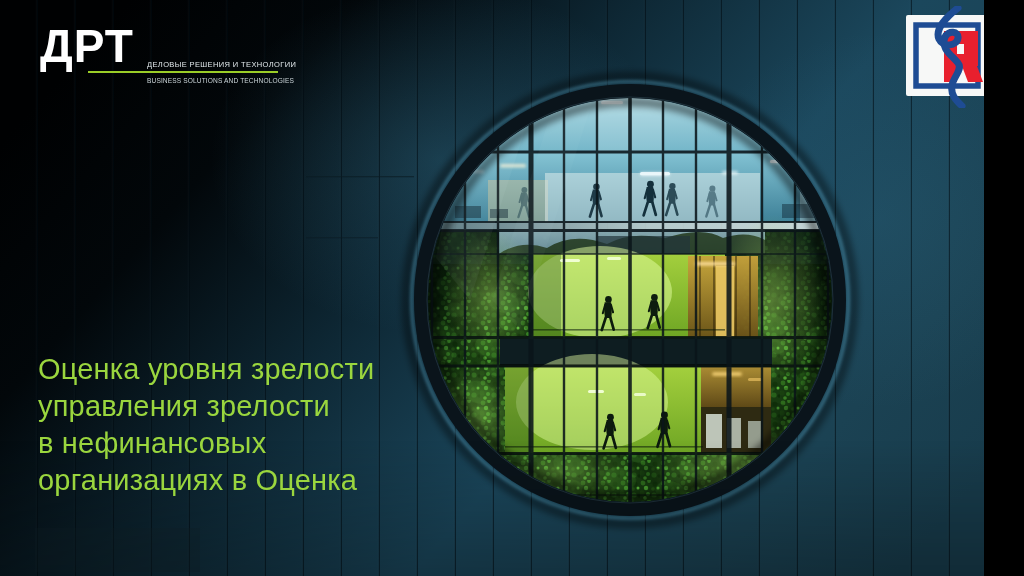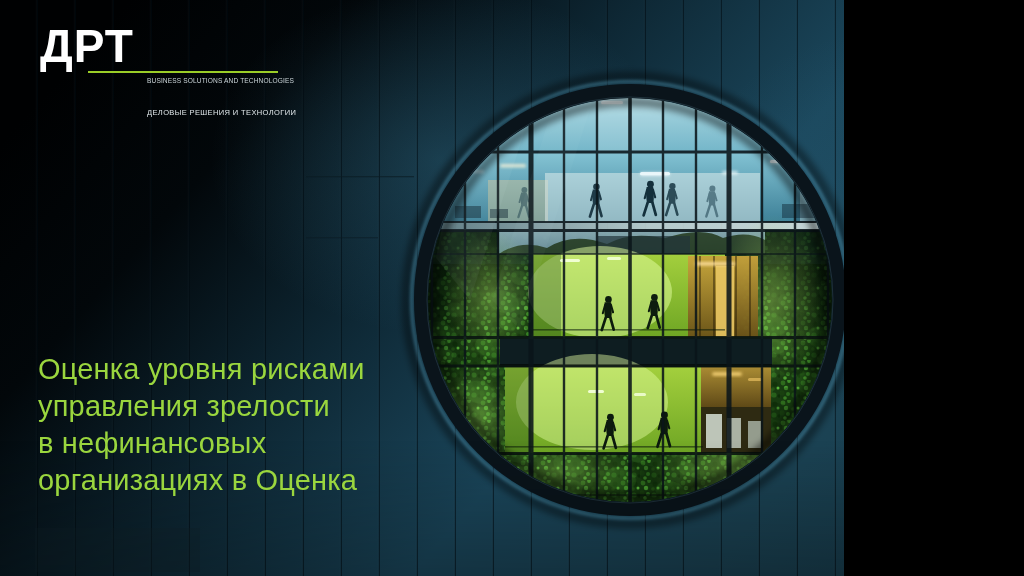--- a/index.html
+++ b/index.html
@@ -1,29 +1,29 @@
 <!DOCTYPE html>
 <html><head>
 <meta charset="utf-8">
 <style>
   html,body { margin:0; padding:0; background:#000; }
   .stage {
-    position:relative; width:844px; height:576px; overflow:hidden;
+    position:relative; width:984px; height:576px; overflow:hidden;
     font-family:"Liberation Sans", sans-serif; background:#a21caf;
   }
   .stage svg.bg { position:absolute; left:0; top:0; }
 
   
   .drt-acronym {
     position:absolute; left:40px; top:22px;
     font-size:46px; font-weight:800; color:#ffffff; letter-spacing:1px; line-height:48px;
   }
   .drt-tagline-ru {
     position:absolute; left:147px; top:60px; width:190px;
-    font-size:7.5px; color:#e2e9ec; letter-spacing:0.38px; white-space:nowrap;margin-top:48px;
+    font-size:7.5px; color:#e2e9ec; letter-spacing:0.38px; white-space:nowrap;
   }
   .drt-underline {
     position:absolute; left:88px; top:71px; width:190px; height:2px; background:#9acd27;
   }
   .drt-tagline-en {
     position:absolute; left:147px; top:77px; width:190px;
     font-size:6.6px; color:#ccd6da; letter-spacing:0.12px; white-space:nowrap;
   }
 
   
@@ -333,19 +333,19 @@
     <path d="M 55,2
              C 42,12 32,24 36,33
              C 40,42 54,40 55,32
              C 56,25 45,24 42,31
              C 37,43 50,50 55,57
              C 60,63 51,70 49,79
              C 47,89 54,95 59,100" fill="none" stroke="#1e4c94" stroke-width="7" stroke-linecap="round" stroke-linejoin="round"></path>
   </svg>
 
   <div class="title">
-    <span>Оценка уровня рисками</span>
+    <span>Оценка уровня зрелости</span>
     <span>управления зрелости</span>
     <span>в нефинансовых</span>
     <span>организациях в Оценка</span>
   </div>
 
 </div>
 
 </body></html>

